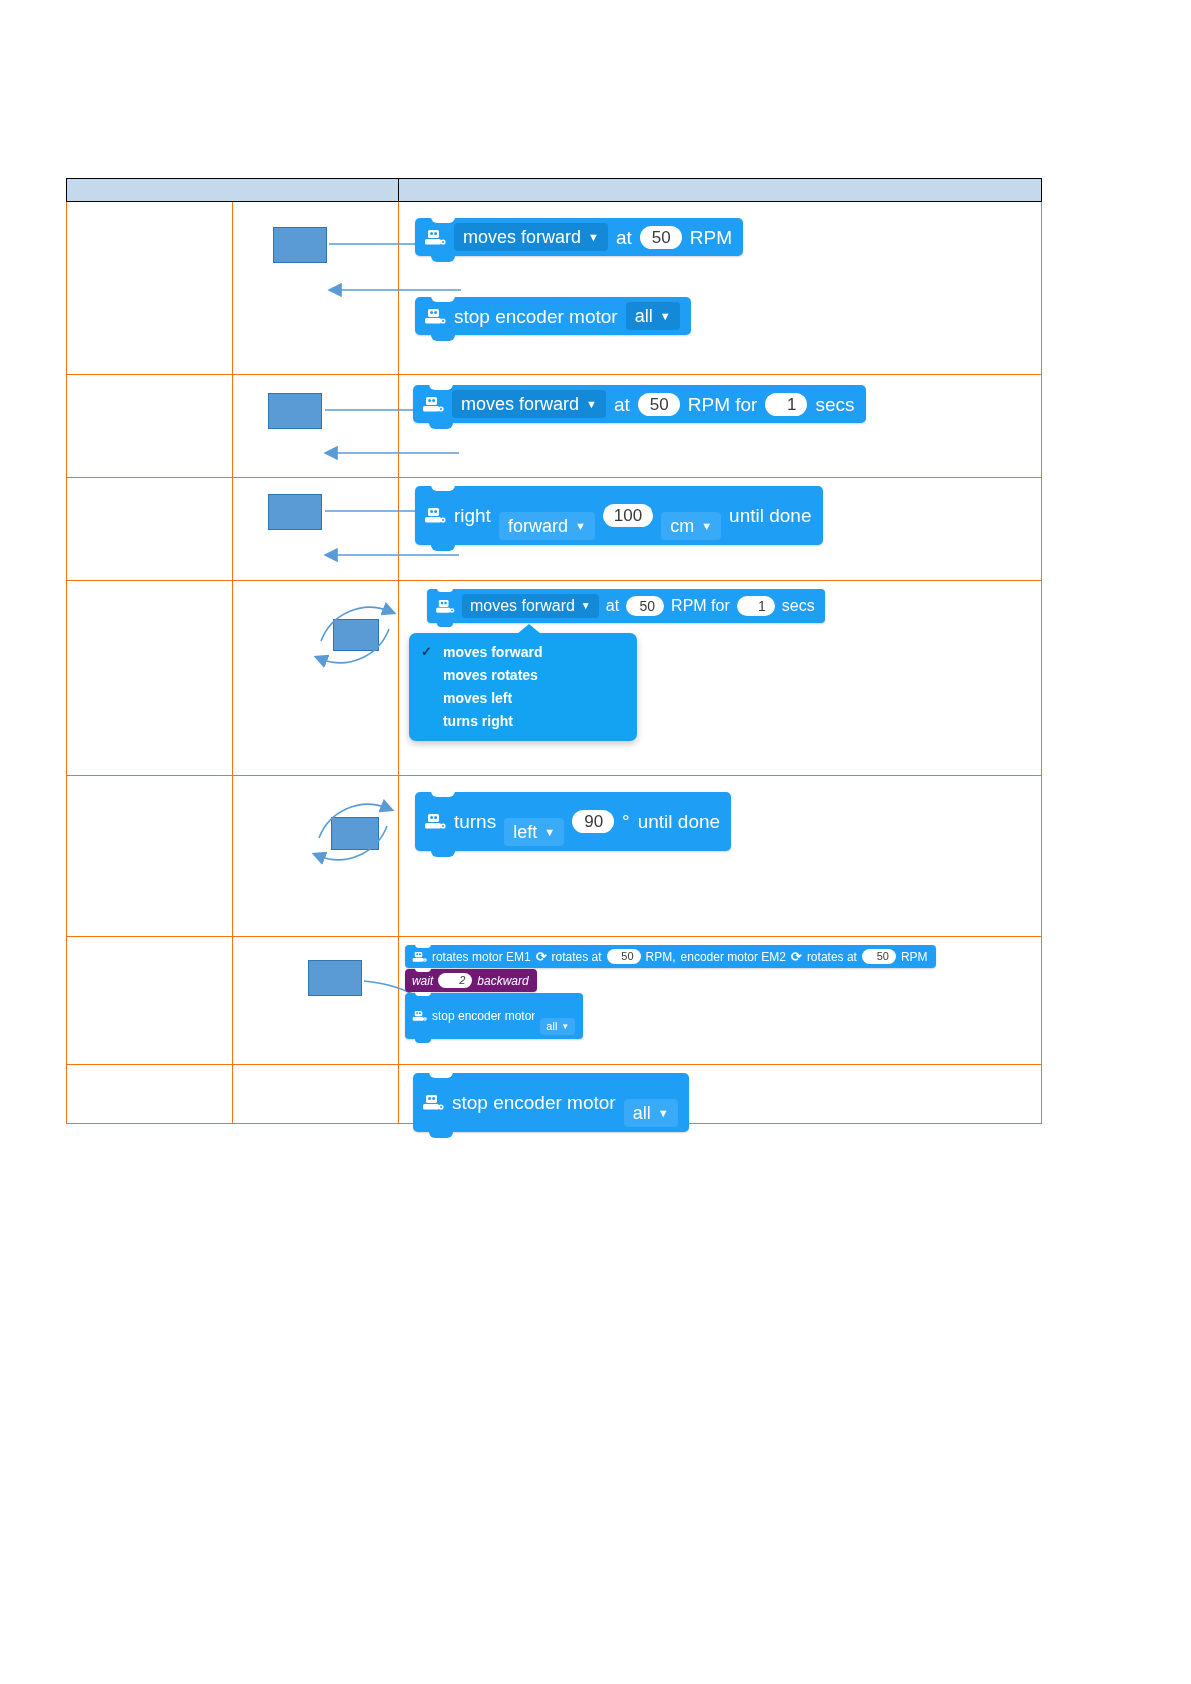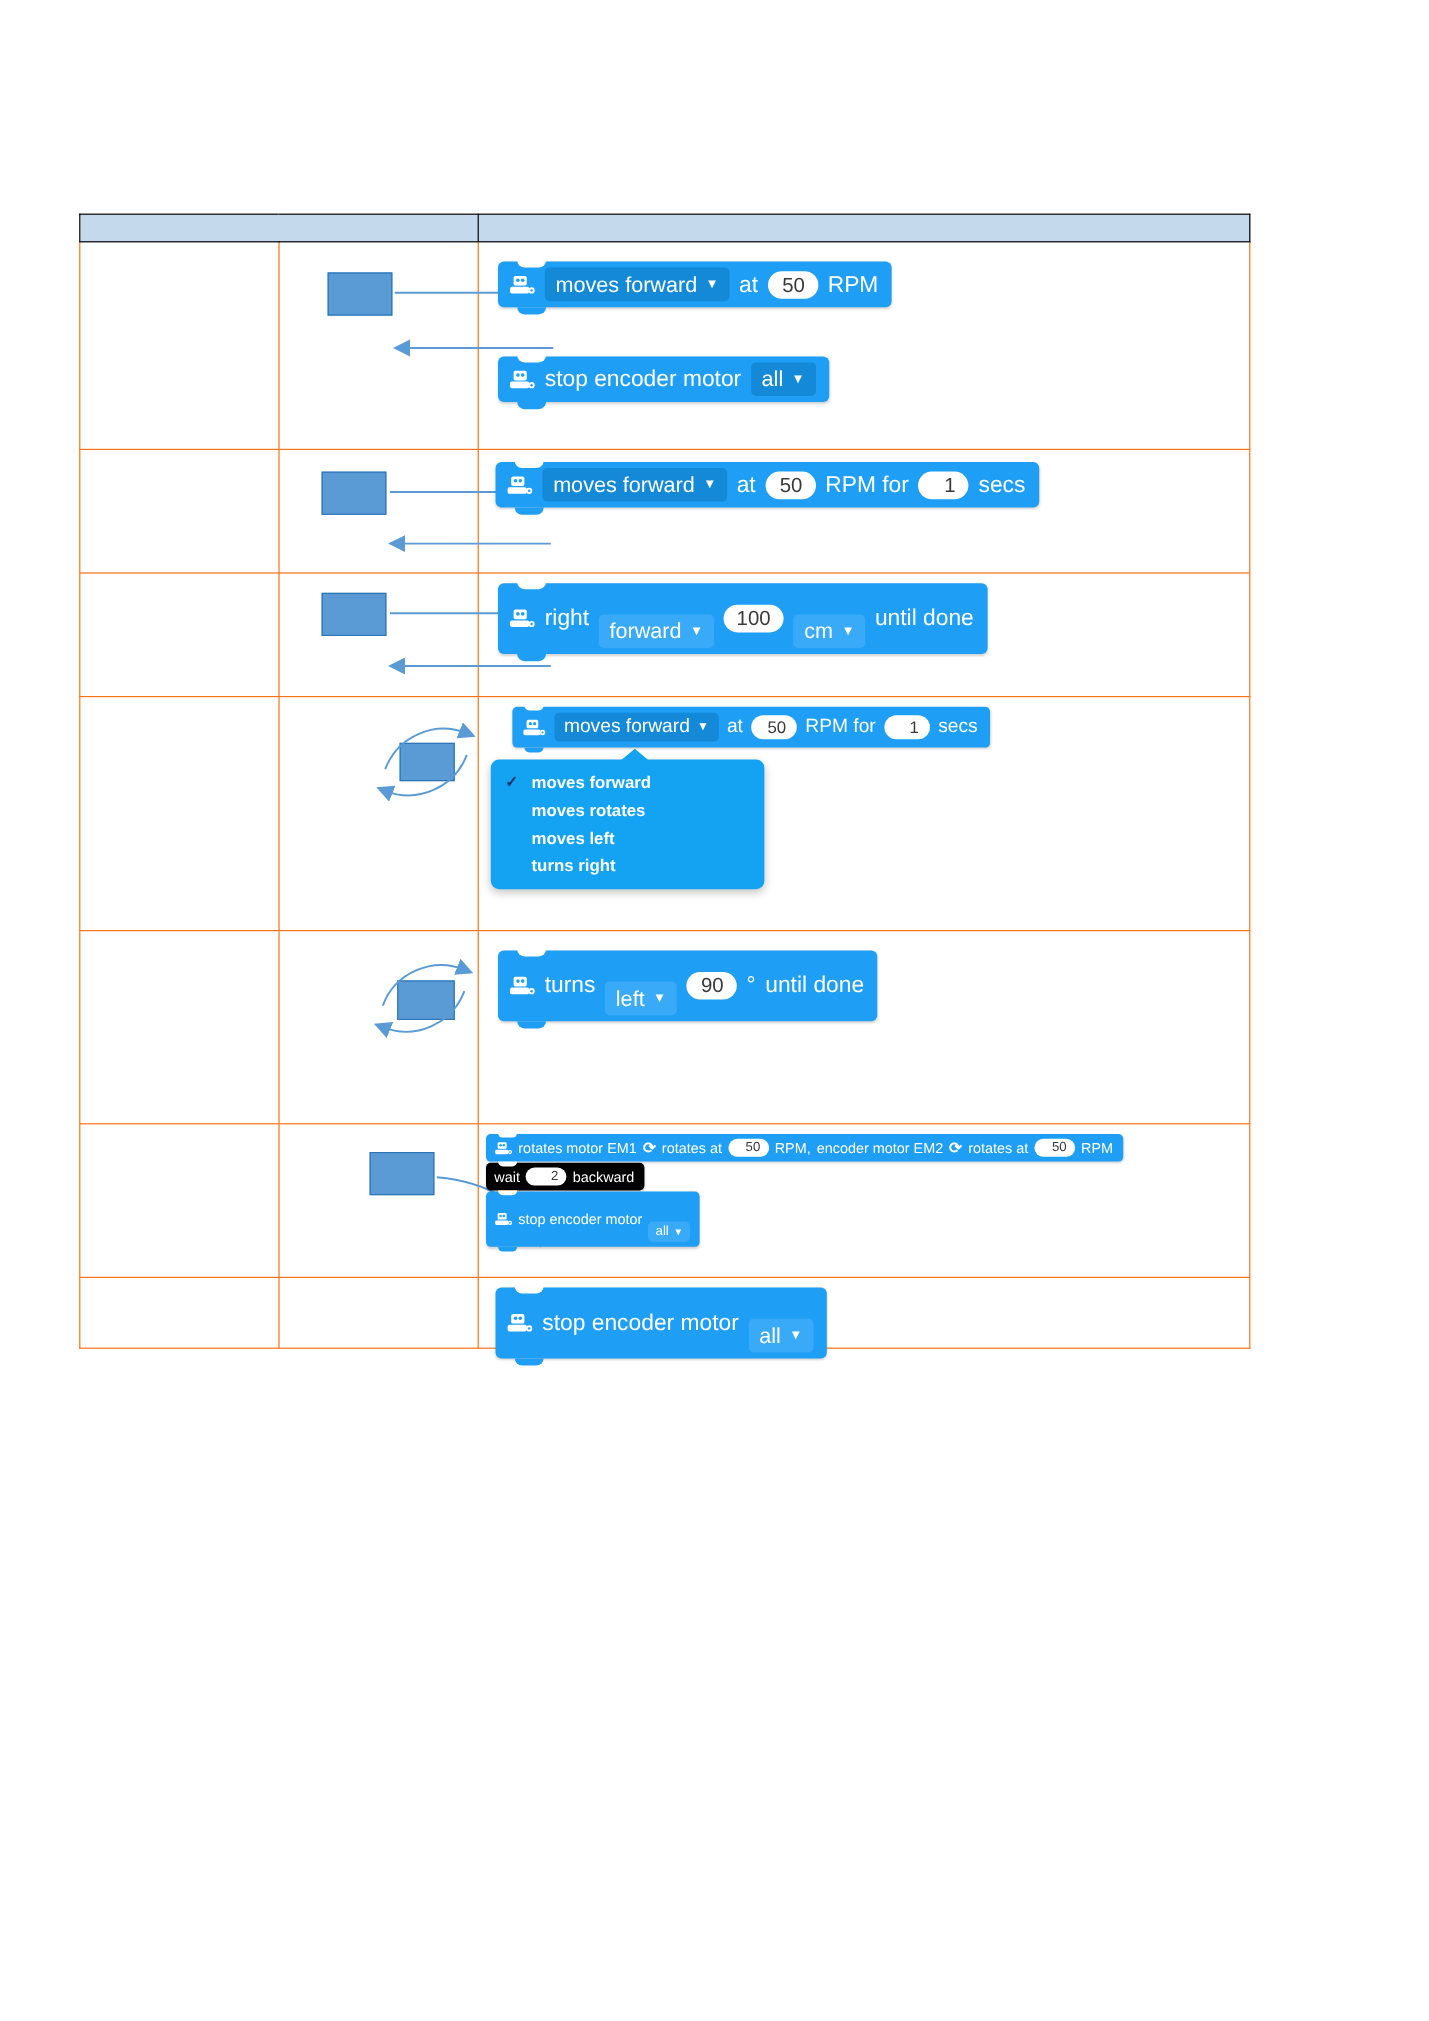--- a/index.html
+++ b/index.html
@@ -40,21 +40,21 @@
     background:#fff;border-radius:0 0 6px 6px;
   }
   .blk::after{
     content:"";position:absolute;left:16px;bottom:-6px;width:24px;height:6px;
     background:#1e9ef5;border-radius:0 0 6px 6px;
   }
   .blk.small{font-size:12px;padding:4px 8px 4px 7px;gap:5px;border-radius:4px;}
   .blk.small::before{left:10px;width:16px;height:4px;}
   .blk.small::after{left:10px;bottom:-4px;width:16px;height:4px;}
 
-  .blk.orange{background:#000000;}
+  .blk.orange{background:#701a75;font-style:italic;}
   .blk.orange::after{background:#f5a623;}
 
   
   .robot-icon{display:inline-block;width:22px;height:17px;flex:0 0 auto;}
   .blk.small .robot-icon{width:15px;height:12px;}
 
   .lbl{font-weight:400;}
 
   
   .numfield{

